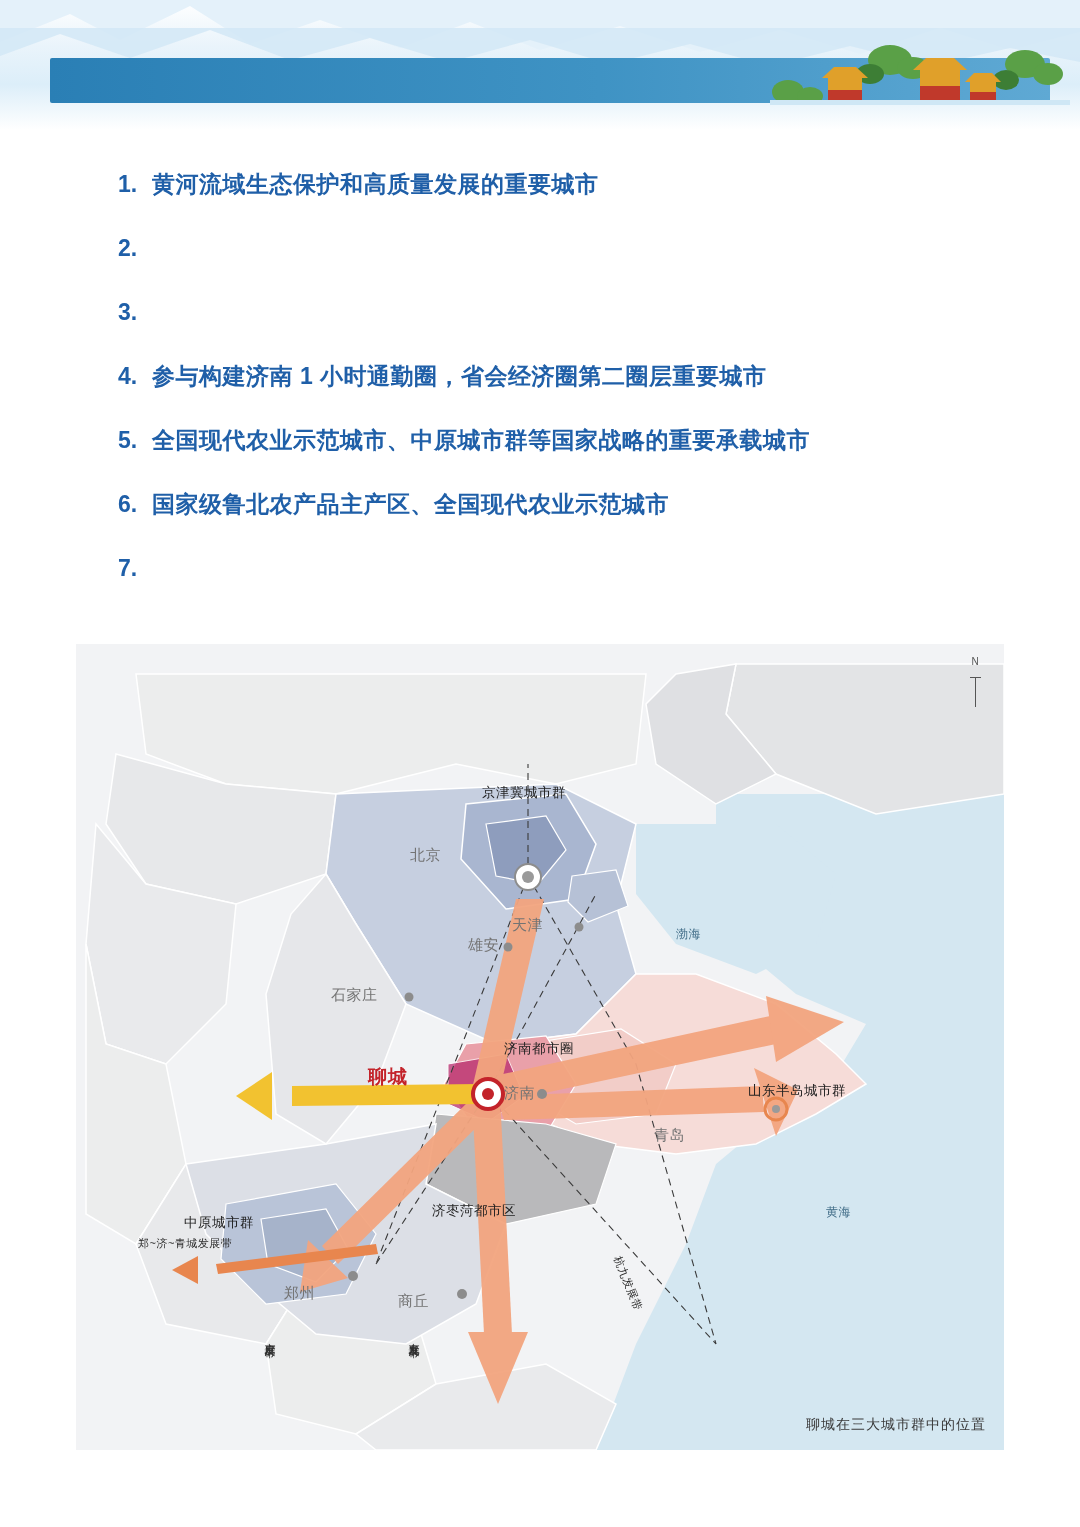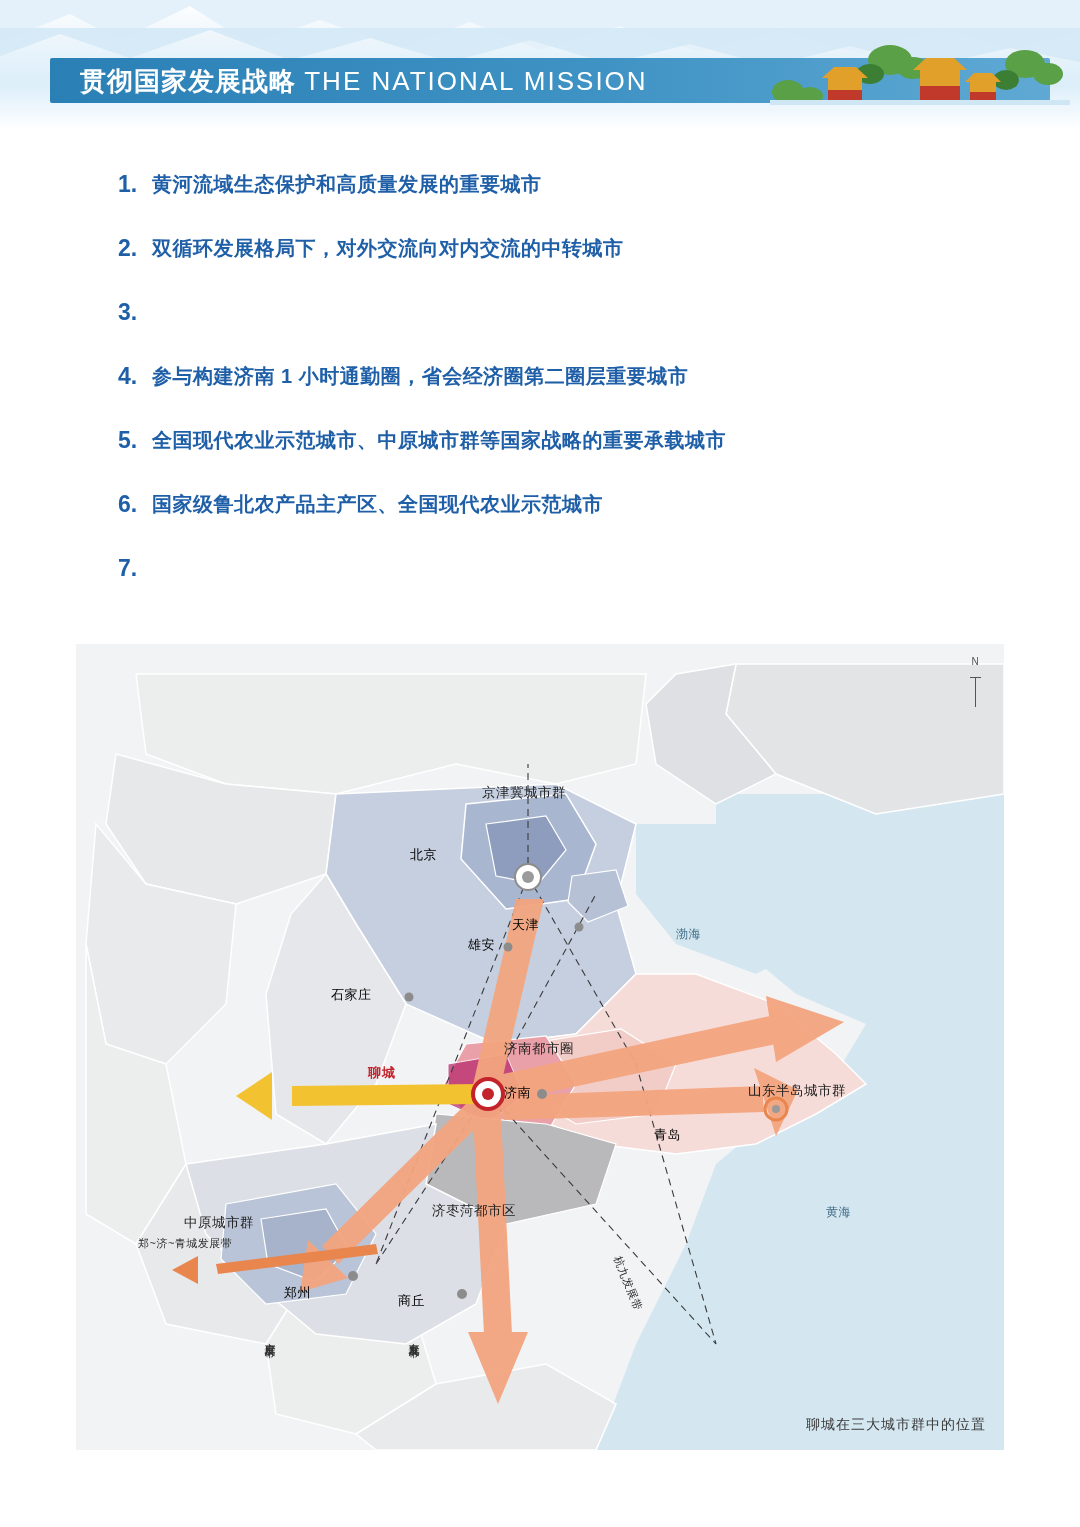--- a/index.html
+++ b/index.html
@@ -76,21 +76,21 @@
   }
   .list-num {
     color: #1f5fa8;
     font-size: 23px;
     font-weight: bold;
     min-width: 34px;
     line-height: 32px;
   }
   .list-text {
     color: #1f5fa8;
-    font-size: 20px;
+    font-size: 23px;
     font-weight: bold;
     line-height: 32px;
     letter-spacing: 0.5px;
     white-space: nowrap;
   }
 
   
   .map-wrap {
     position: absolute;
     left: 76px; top: 644px;
@@ -124,39 +124,39 @@
     display: block;
     width: 11px; height: 1px;
     background: #555;
     margin-left: -5px;
     margin-top: 10px;
   }
 
   
   .mlabel {
     position: absolute;
-    font-size: 13px;
-    color: #000000;
+    font-size: 15px;
+    color: #737373;
     white-space: nowrap;
     letter-spacing: 0.5px;
   }
   .mlabel.region {
     font-size: 13.5px;
     color: #1f1f1f;
   }
   .mlabel.sea {
     font-size: 12px;
     color: #3f6b86;
   }
   .mlabel.corridor {
     font-size: 11px;
     color: #2d2d2d;
   }
   .mlabel.city-main {
-    font-size: 13px;
+    font-size: 19px;
     font-weight: bold;
     color: #c3232a;
     letter-spacing: 1px;
   }
   .mlabel.vertical {
     writing-mode: vertical-rl;
     text-orientation: upright;
     letter-spacing: 1px;
   }
   .mlabel.rot {
@@ -169,24 +169,20 @@
 <div class="banner">
   <div class="banner-sky"></div>
 
   <svg class="banner-mountains" viewBox="0 0 1080 130" preserveAspectRatio="none">
     <path d="M0,42 L70,14 L120,40 L190,6 L250,44 L320,20 L400,48 L470,22 L540,50 L620,26 L700,52 L780,30 L860,54 L940,28 L1010,50 L1080,32 L1080,0 L0,0 Z" fill="#e4f1fa"></path>
     <path d="M0,56 L60,34 L130,58 L210,30 L290,60 L370,38 L450,62 L530,40 L610,64 L690,44 L770,66 L850,46 L930,66 L1010,48 L1080,62 L1080,28 L0,28 Z" fill="#d2e8f6" opacity="0.85"></path>
   </svg>
 
   <div class="banner-bar"></div>
 
-  <div class="banner-title">
-    <span>贯彻国家发展战略</span>
-    <span class="en">THE NATIONAL MISSION</span>
-  </div>
 
   <svg class="banner-art" viewBox="0 0 300 65">
     <g fill="#5aa047">
       <ellipse cx="18" cy="52" rx="16" ry="12"></ellipse>
       <ellipse cx="40" cy="56" rx="13" ry="9"></ellipse>
       <ellipse cx="120" cy="20" rx="22" ry="15"></ellipse>
       <ellipse cx="143" cy="28" rx="16" ry="11"></ellipse>
       <ellipse cx="255" cy="24" rx="20" ry="14"></ellipse>
       <ellipse cx="278" cy="34" rx="15" ry="11"></ellipse>
     </g>
@@ -211,21 +207,20 @@
   </svg>
 </div>
 
 <div class="list">
   <div class="list-item">
     <span class="list-num">1.</span>
     <span class="list-text">黄河流域生态保护和高质量发展的重要城市</span>
   </div>
   <div class="list-item">
     <span class="list-num">2.</span>
-    <span class="list-text">双循环发展格局下，对外交流向对内交流的中转城市</span>
   </div>
   <div class="list-item">
     <span class="list-num">3.</span>
   </div>
   <div class="list-item">
     <span class="list-num">4.</span>
     <span class="list-text">参与构建济南 1 小时通勤圈，省会经济圈第二圈层重要城市</span>
   </div>
   <div class="list-item">
     <span class="list-num">5.</span>

